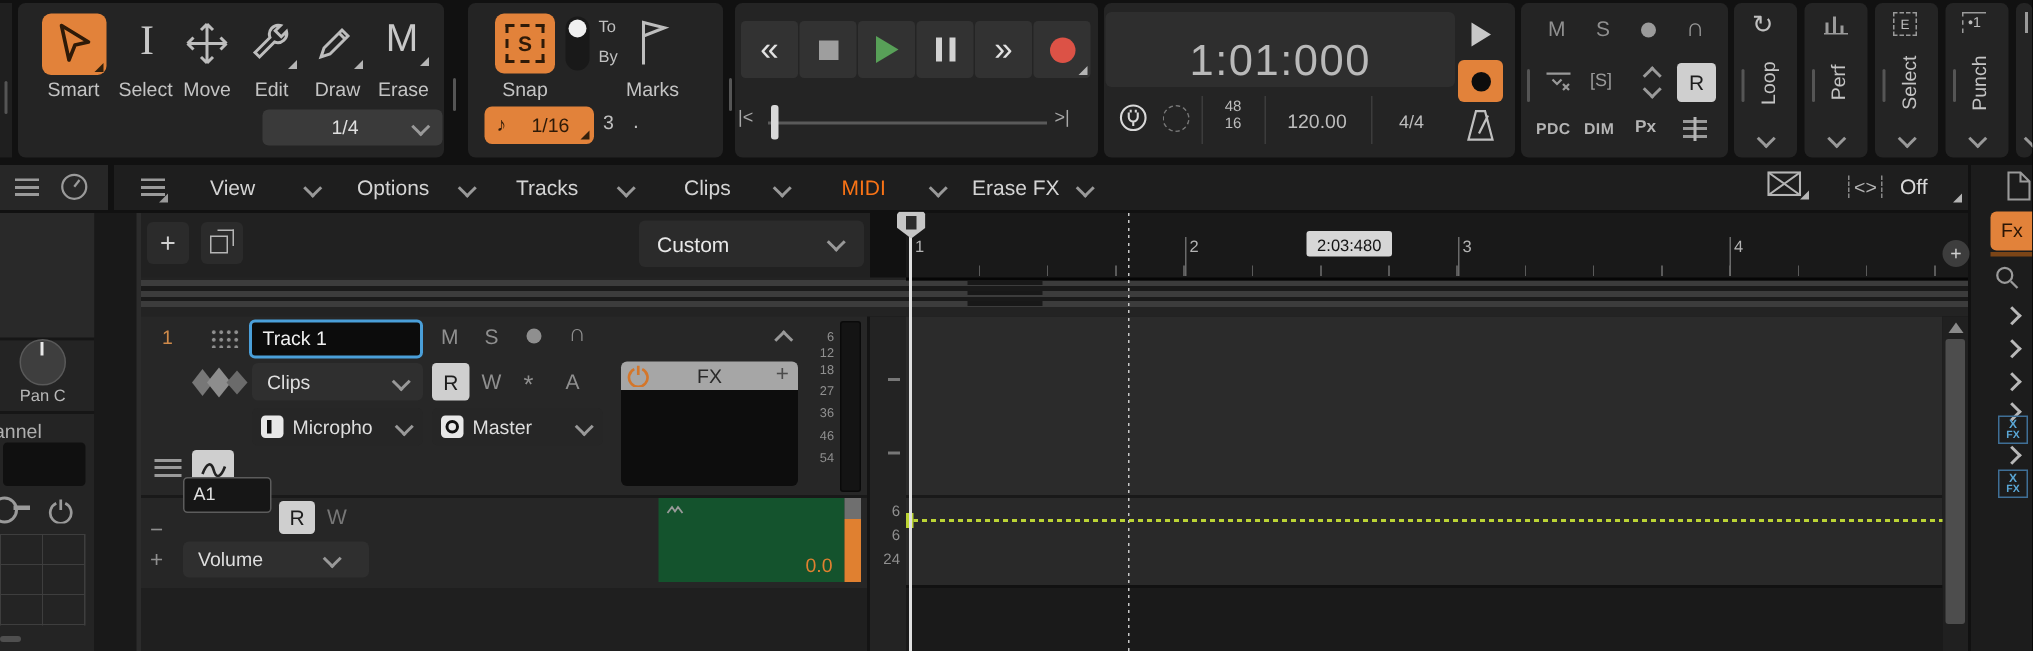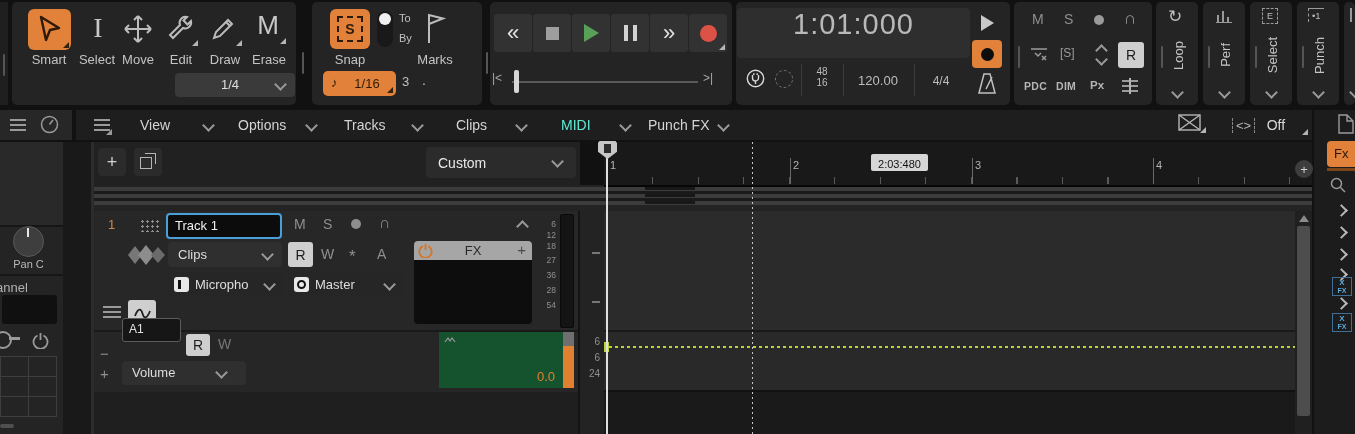--- a/index.html
+++ b/index.html
@@ -123,21 +123,21 @@
   <div class="btn" style="left:689px;top:14px;width:38px;height:38px;">
     <span style="width:17px;height:17px;border-radius:50%;background:#dc5246;"></span>
     <span class="tri" style="right:2px;bottom:2px;"></span>
   </div>
   <span class="ab" style="left:492px;top:71px;font-size:12px;color:#a8a8a8;">|&lt;</span>
   <div class="ab" style="left:512px;top:81px;width:186px;height:2px;background:#5a5a5a;"></div>
   <div class="ab" style="left:514px;top:70px;width:5px;height:23px;background:#d8d8d8;border-radius:2px;"></div>
   <span class="ab" style="left:703px;top:71px;font-size:12px;color:#a8a8a8;">&gt;|</span>
 
   <div class="mod" style="left:736px;width:274px;"></div>
-  <div class="ab" style="left:737px;top:8px;width:233px;height:50px;background:#2e2e2e;border-radius:4px;display:flex;align-items:flex-start;justify-content:center;">
+  <div class="ab" style="left:737px;top:8px;width:233px;height:50px;background:#2e2e2e;border-radius:4px;display:flex;align-items:flex-end;justify-content:center;">
     <span style="font-size:29px;color:#b9b9b9;letter-spacing:1px;">1:01:000</span>
   </div>
   <div class="ab" style="left:746px;top:69px;">
     <svg width="19" height="19" viewBox="0 0 19 19" fill="none" stroke="#d8d8d8" stroke-width="1.4">
         <circle cx="9.5" cy="9.5" r="8.2"></circle>
         <path d="M6.5 6v3a3 3 0 0 0 6 0V6M7.8 4.2V6M11.2 4.2V6M9.5 12v3"></path>
       </svg>
   </div>
   <div class="ab" style="left:775px;top:70px;width:16px;height:16px;border:1.5px dashed #787878;border-radius:50%;"></div>
   <div class="ab" style="left:801px;top:64px;width:1px;height:32px;background:#3c3c3c;"></div>
@@ -241,23 +241,23 @@
     <span class="tri" style="left:12px;top:10px;border-bottom-color:#9a9a9a;"></span>
   </div>
   <span class="ab" style="left:140px;top:117px;font-size:14px;color:#d4d4d4;">View</span>
   <span class="chv" style="left:204px;top:121px;"></span>
   <span class="ab" style="left:238px;top:117px;font-size:14px;color:#d4d4d4;">Options</span>
   <span class="chv" style="left:307px;top:121px;"></span>
   <span class="ab" style="left:344px;top:117px;font-size:14px;color:#d4d4d4;">Tracks</span>
   <span class="chv" style="left:413px;top:121px;"></span>
   <span class="ab" style="left:456px;top:117px;font-size:14px;color:#d4d4d4;">Clips</span>
   <span class="chv" style="left:517px;top:121px;"></span>
-  <span class="ab" style="left:561px;top:117px;font-size:14px;color:#5eead4;">MIDI</span>
+  <span class="ab" style="left:561px;top:117px;font-size:14px;color:#f97316;">MIDI</span>
   <span class="chv" style="left:621px;top:121px;"></span>
-  <span class="ab" style="left:648px;top:117px;font-size:14px;color:#d4d4d4;">Punch FX</span>
+  <span class="ab" style="left:648px;top:117px;font-size:14px;color:#d4d4d4;">Erase FX</span>
   <span class="chv" style="left:719px;top:121px;"></span>
   <div class="ab" style="left:1178px;top:114px;">
     <svg width="23" height="17" viewBox="0 0 23 17" fill="none" stroke="#b5b5b5" stroke-width="1.4">
         <rect x="1" y="1" width="21" height="15"></rect>
         <path d="M1 1l21 15M22 1L1 16"></path>
       </svg>
     <span class="tri" style="left:22px;top:13px;"></span>
   </div>
   <div class="ab" style="left:1232px;top:116px;">
     <span style="font-size:13px;color:#b5b5b5;border-left:1px dashed #888;border-right:1px dashed #888;padding:0 3px;">&lt;&gt;</span>
@@ -358,21 +358,21 @@
   <div class="litebtn" style="left:128px;top:300px;width:28px;height:26px;">
     <svg width="17" height="13" viewBox="0 0 17 13" fill="none" stroke="#222" stroke-width="1.8">
         <path d="M1 9C4 1 7 1 8.5 6.5S13 12 16 4"></path>
       </svg>
   </div>
   <span class="sc" style="left:520px;top:219px;width:36px;">6</span>
   <span class="sc" style="left:520px;top:230px;width:36px;">12</span>
   <span class="sc" style="left:520px;top:241px;width:36px;">18</span>
   <span class="sc" style="left:520px;top:255px;width:36px;">27</span>
   <span class="sc" style="left:520px;top:270px;width:36px;">36</span>
-  <span class="sc" style="left:520px;top:285px;width:36px;">28</span>
+  <span class="sc" style="left:520px;top:285px;width:36px;">46</span>
   <span class="sc" style="left:520px;top:300px;width:36px;">54</span>
   <div class="ab" style="left:560px;top:214px;width:12px;height:112px;background:#141414;border:1px solid #0a0a0a;border-radius:2px;"></div>
 
   <div class="ab" style="left:94px;top:332px;width:484px;height:60px;background:#262626;"></div>
   <span class="ab" style="left:100px;top:345px;font-size:15px;color:#8f8f8f;">−</span>
   <span class="ab" style="left:100px;top:365px;font-size:15px;color:#8f8f8f;">+</span>
   <div class="ab" style="left:122px;top:318px;width:57px;height:22px;background:#161616;border:1px solid #5c5c5c;border-radius:3px;">
     <span class="ab" style="left:6px;top:3px;font-size:12px;color:#e0e0e0;">A1</span>
   </div>
   <div class="litebtn" style="left:186px;top:334px;width:24px;height:22px;">

